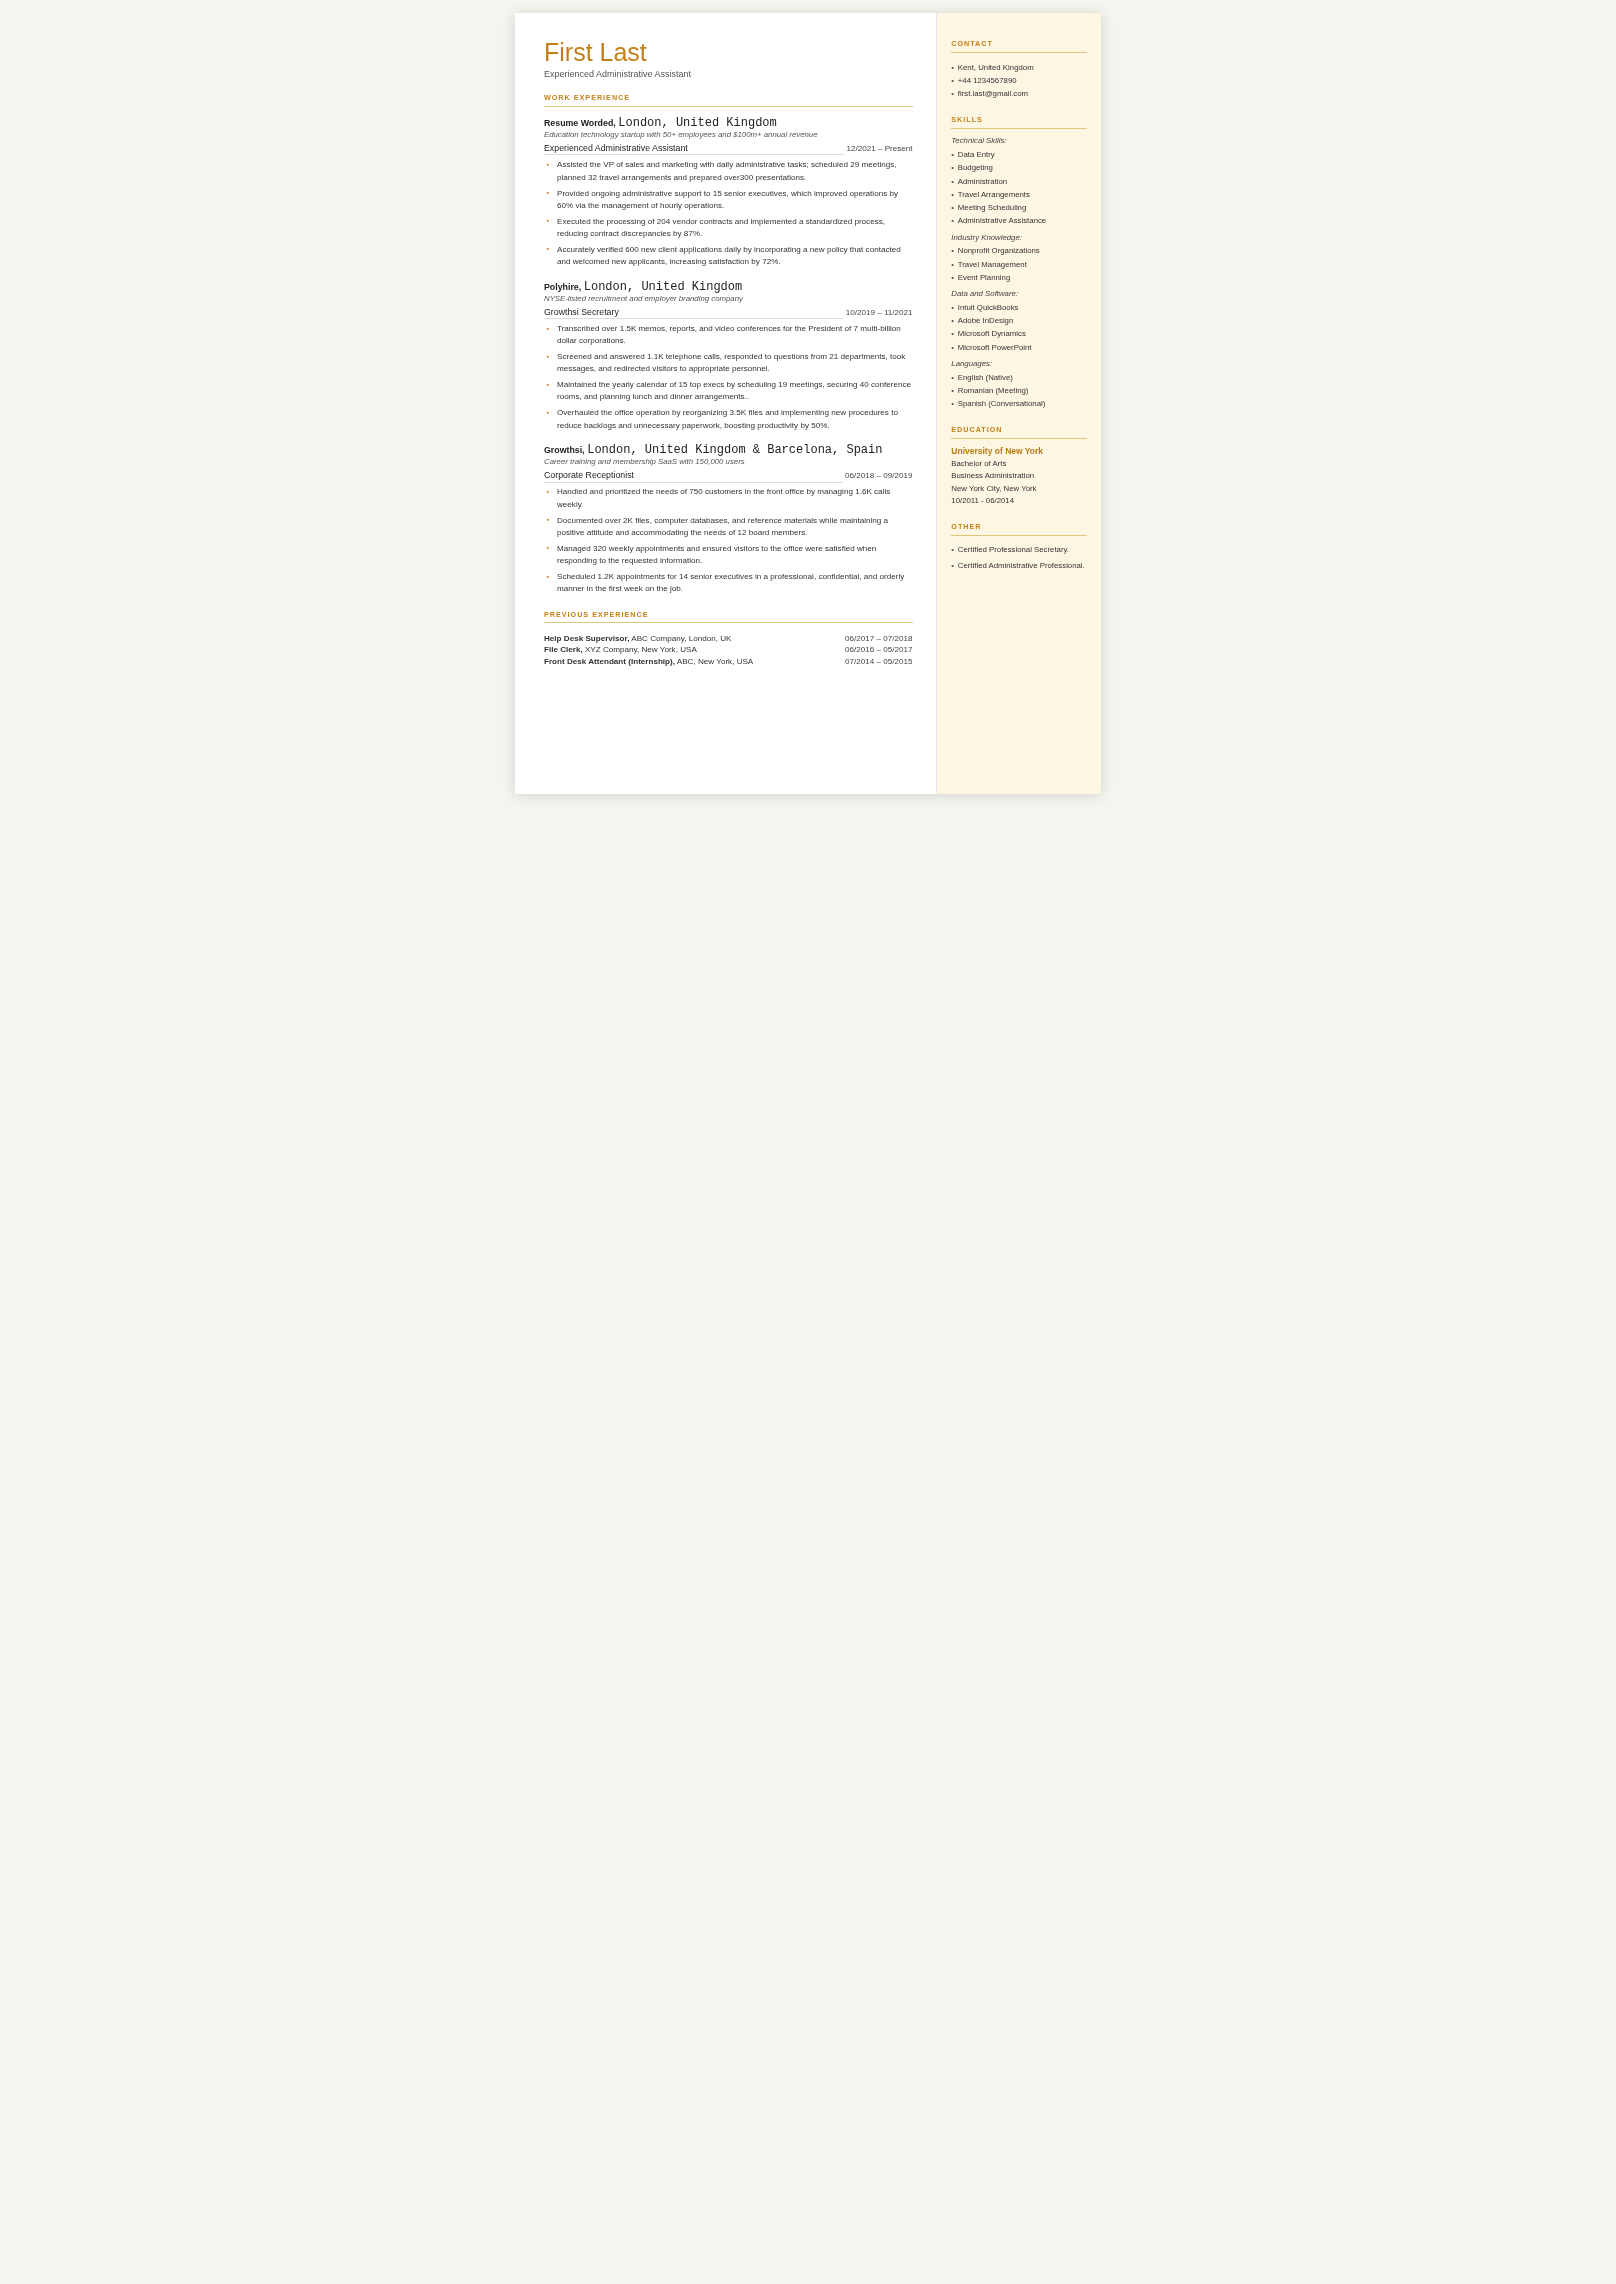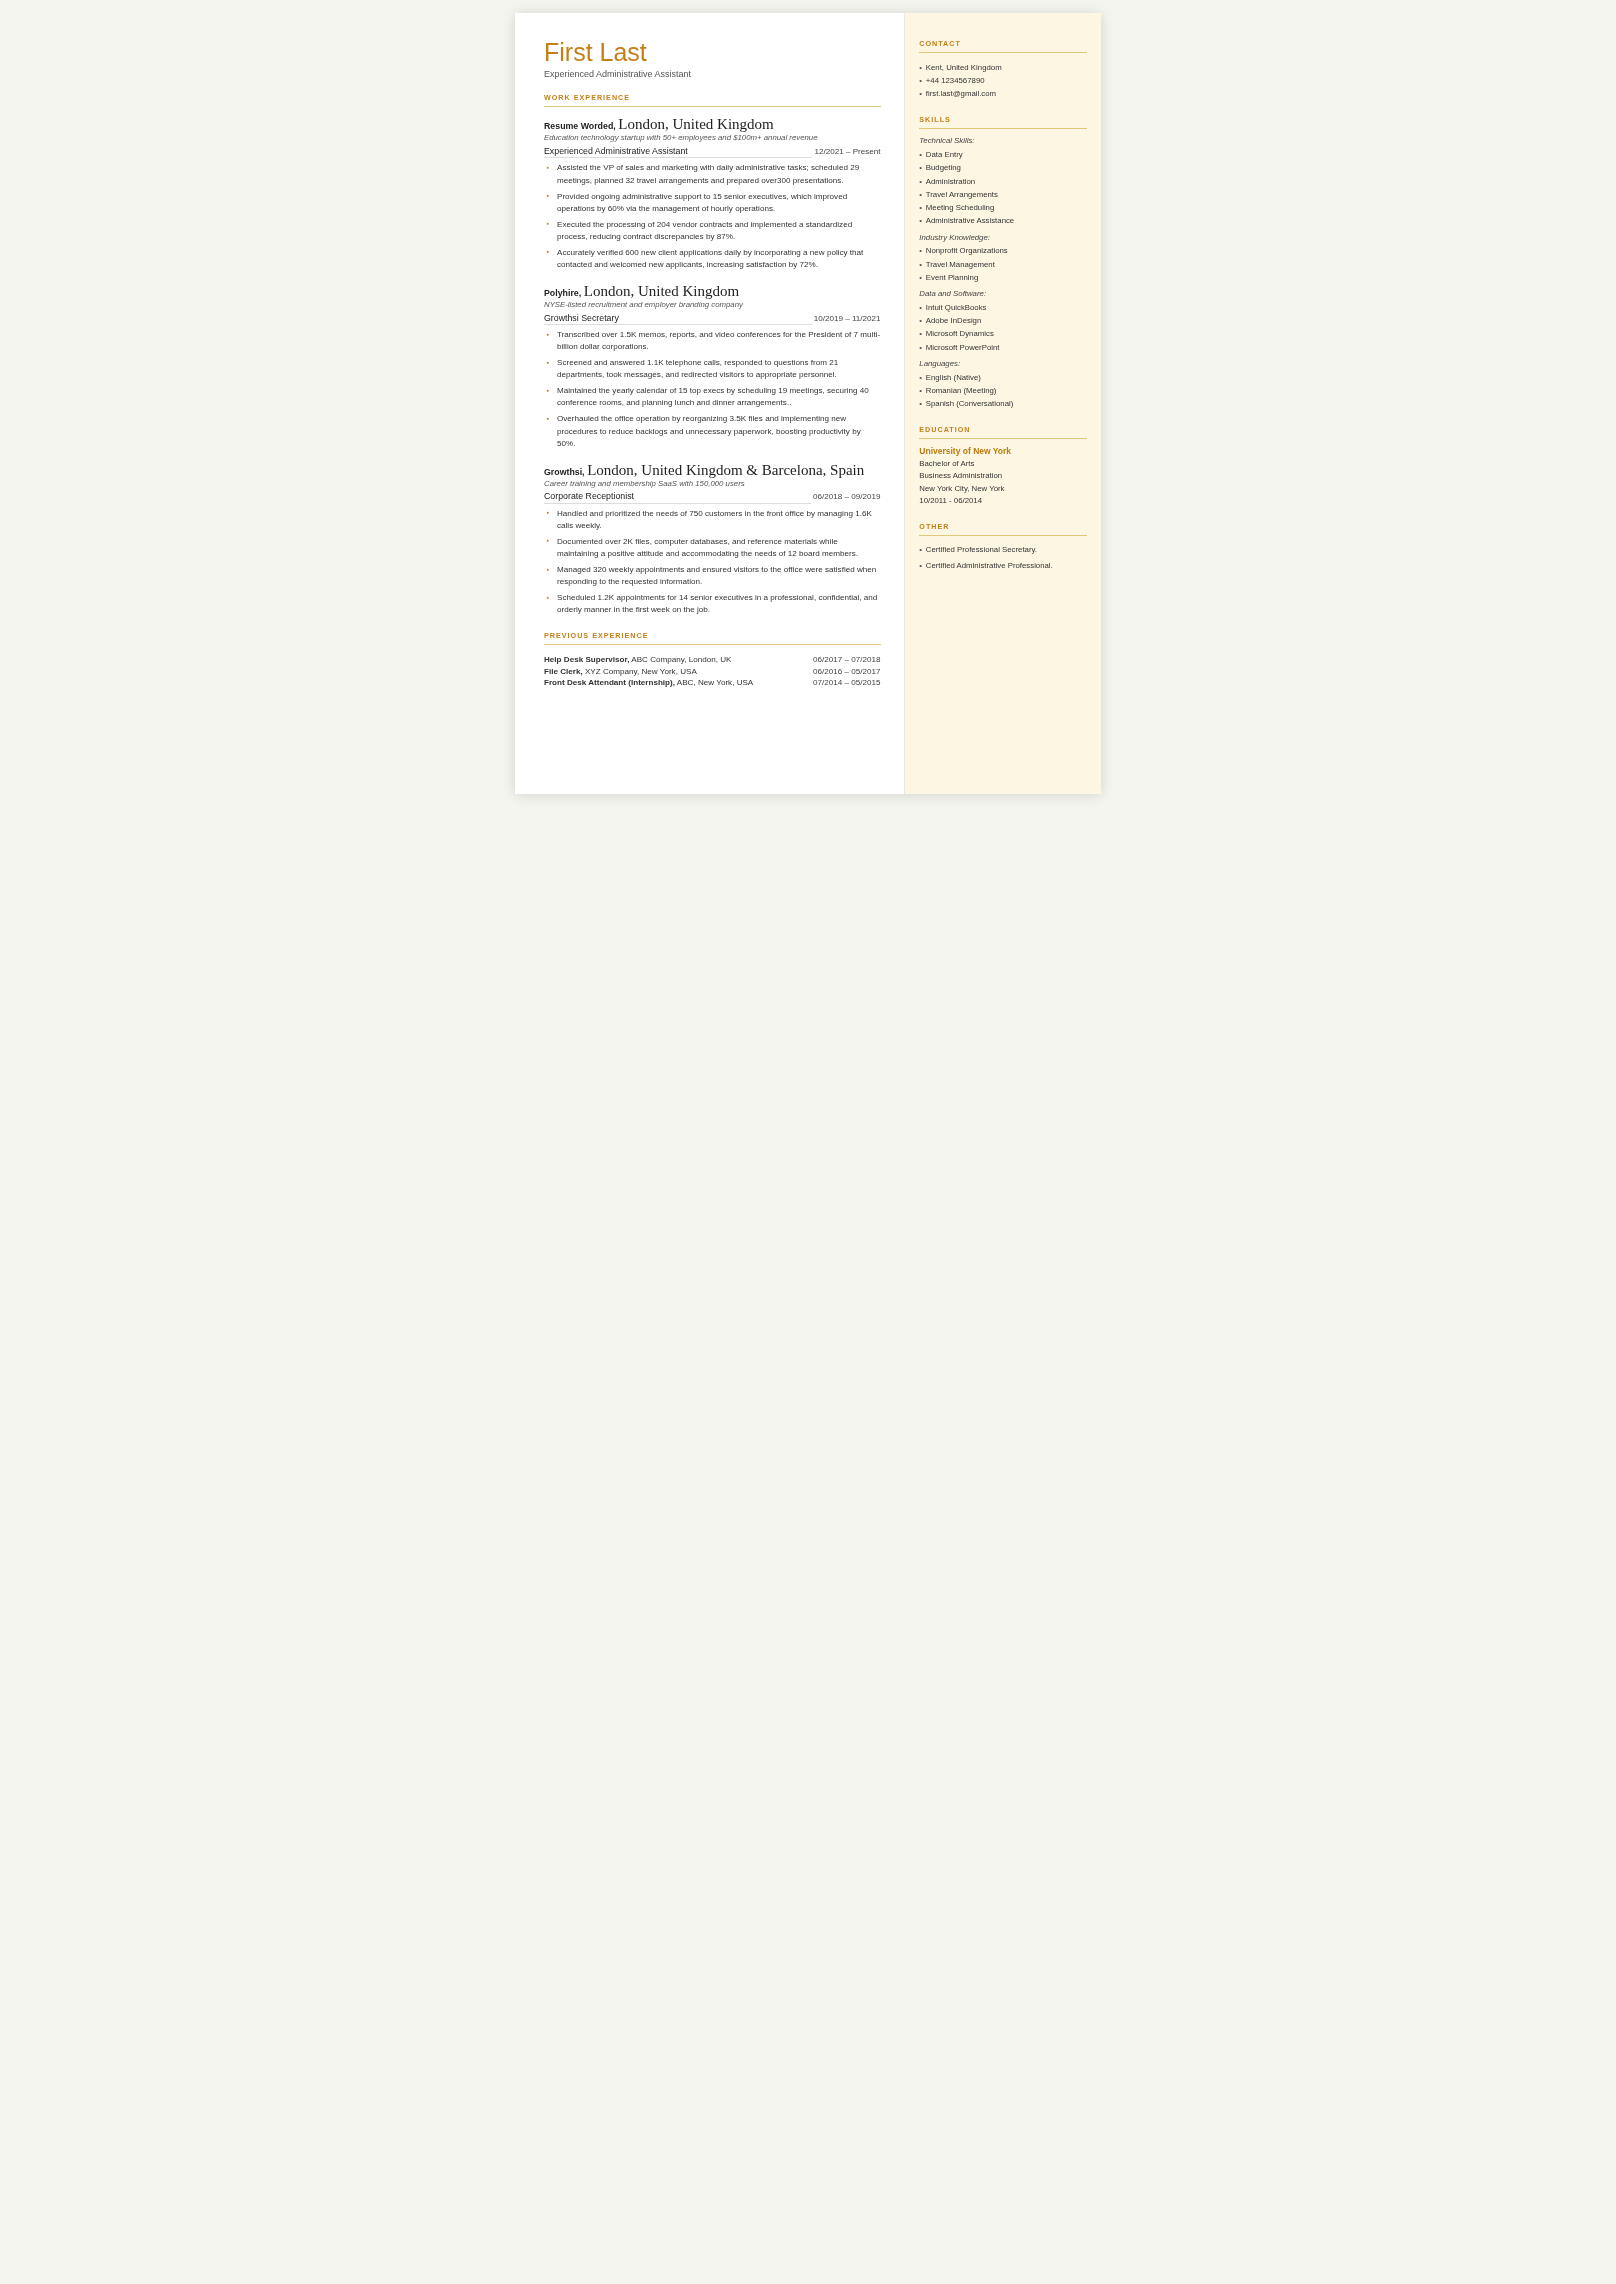--- a/index.html
+++ b/index.html
@@ -57,23 +57,23 @@
       border-top: 1px solid #e0c87a;
       margin-bottom: 9px;
     }
     .company-name {
       font-size: 8.8px;
       font-weight: 700;
       font-family: 'Arial', sans-serif;
       color: #222;
     }
     .company-location {
-      font-size: 15px;
+      font-size: 12px;
       font-weight: 400;
-      font-family: Liberation Serif, serif;
+      font-family: Liberation Mono, monospace;
       color: #222;
     }
     .company-desc {
       font-size: 7.8px;
       font-style: italic;
       color: #555;
       font-family: 'Arial', sans-serif;
       margin-bottom: 3.9px;
     }
     .job-row {
@@ -141,21 +141,21 @@
       text-align: right;
       white-space: nowrap;
       color: #444;
     }
     .prev-exp-bold {
       font-weight: 700;
     }
 
     
     .right-col {
-      width: 196px;
+      width: 164px;
       background: #fdf6e3;
       padding: 26px 14.3px 26px 14.3px;
     }
     .right-section-title {
       font-size: 7.2px;
       font-weight: 700;
       color: #c47f17;
       letter-spacing: 1px;
       text-transform: uppercase;
       font-family: 'Arial', sans-serif;

